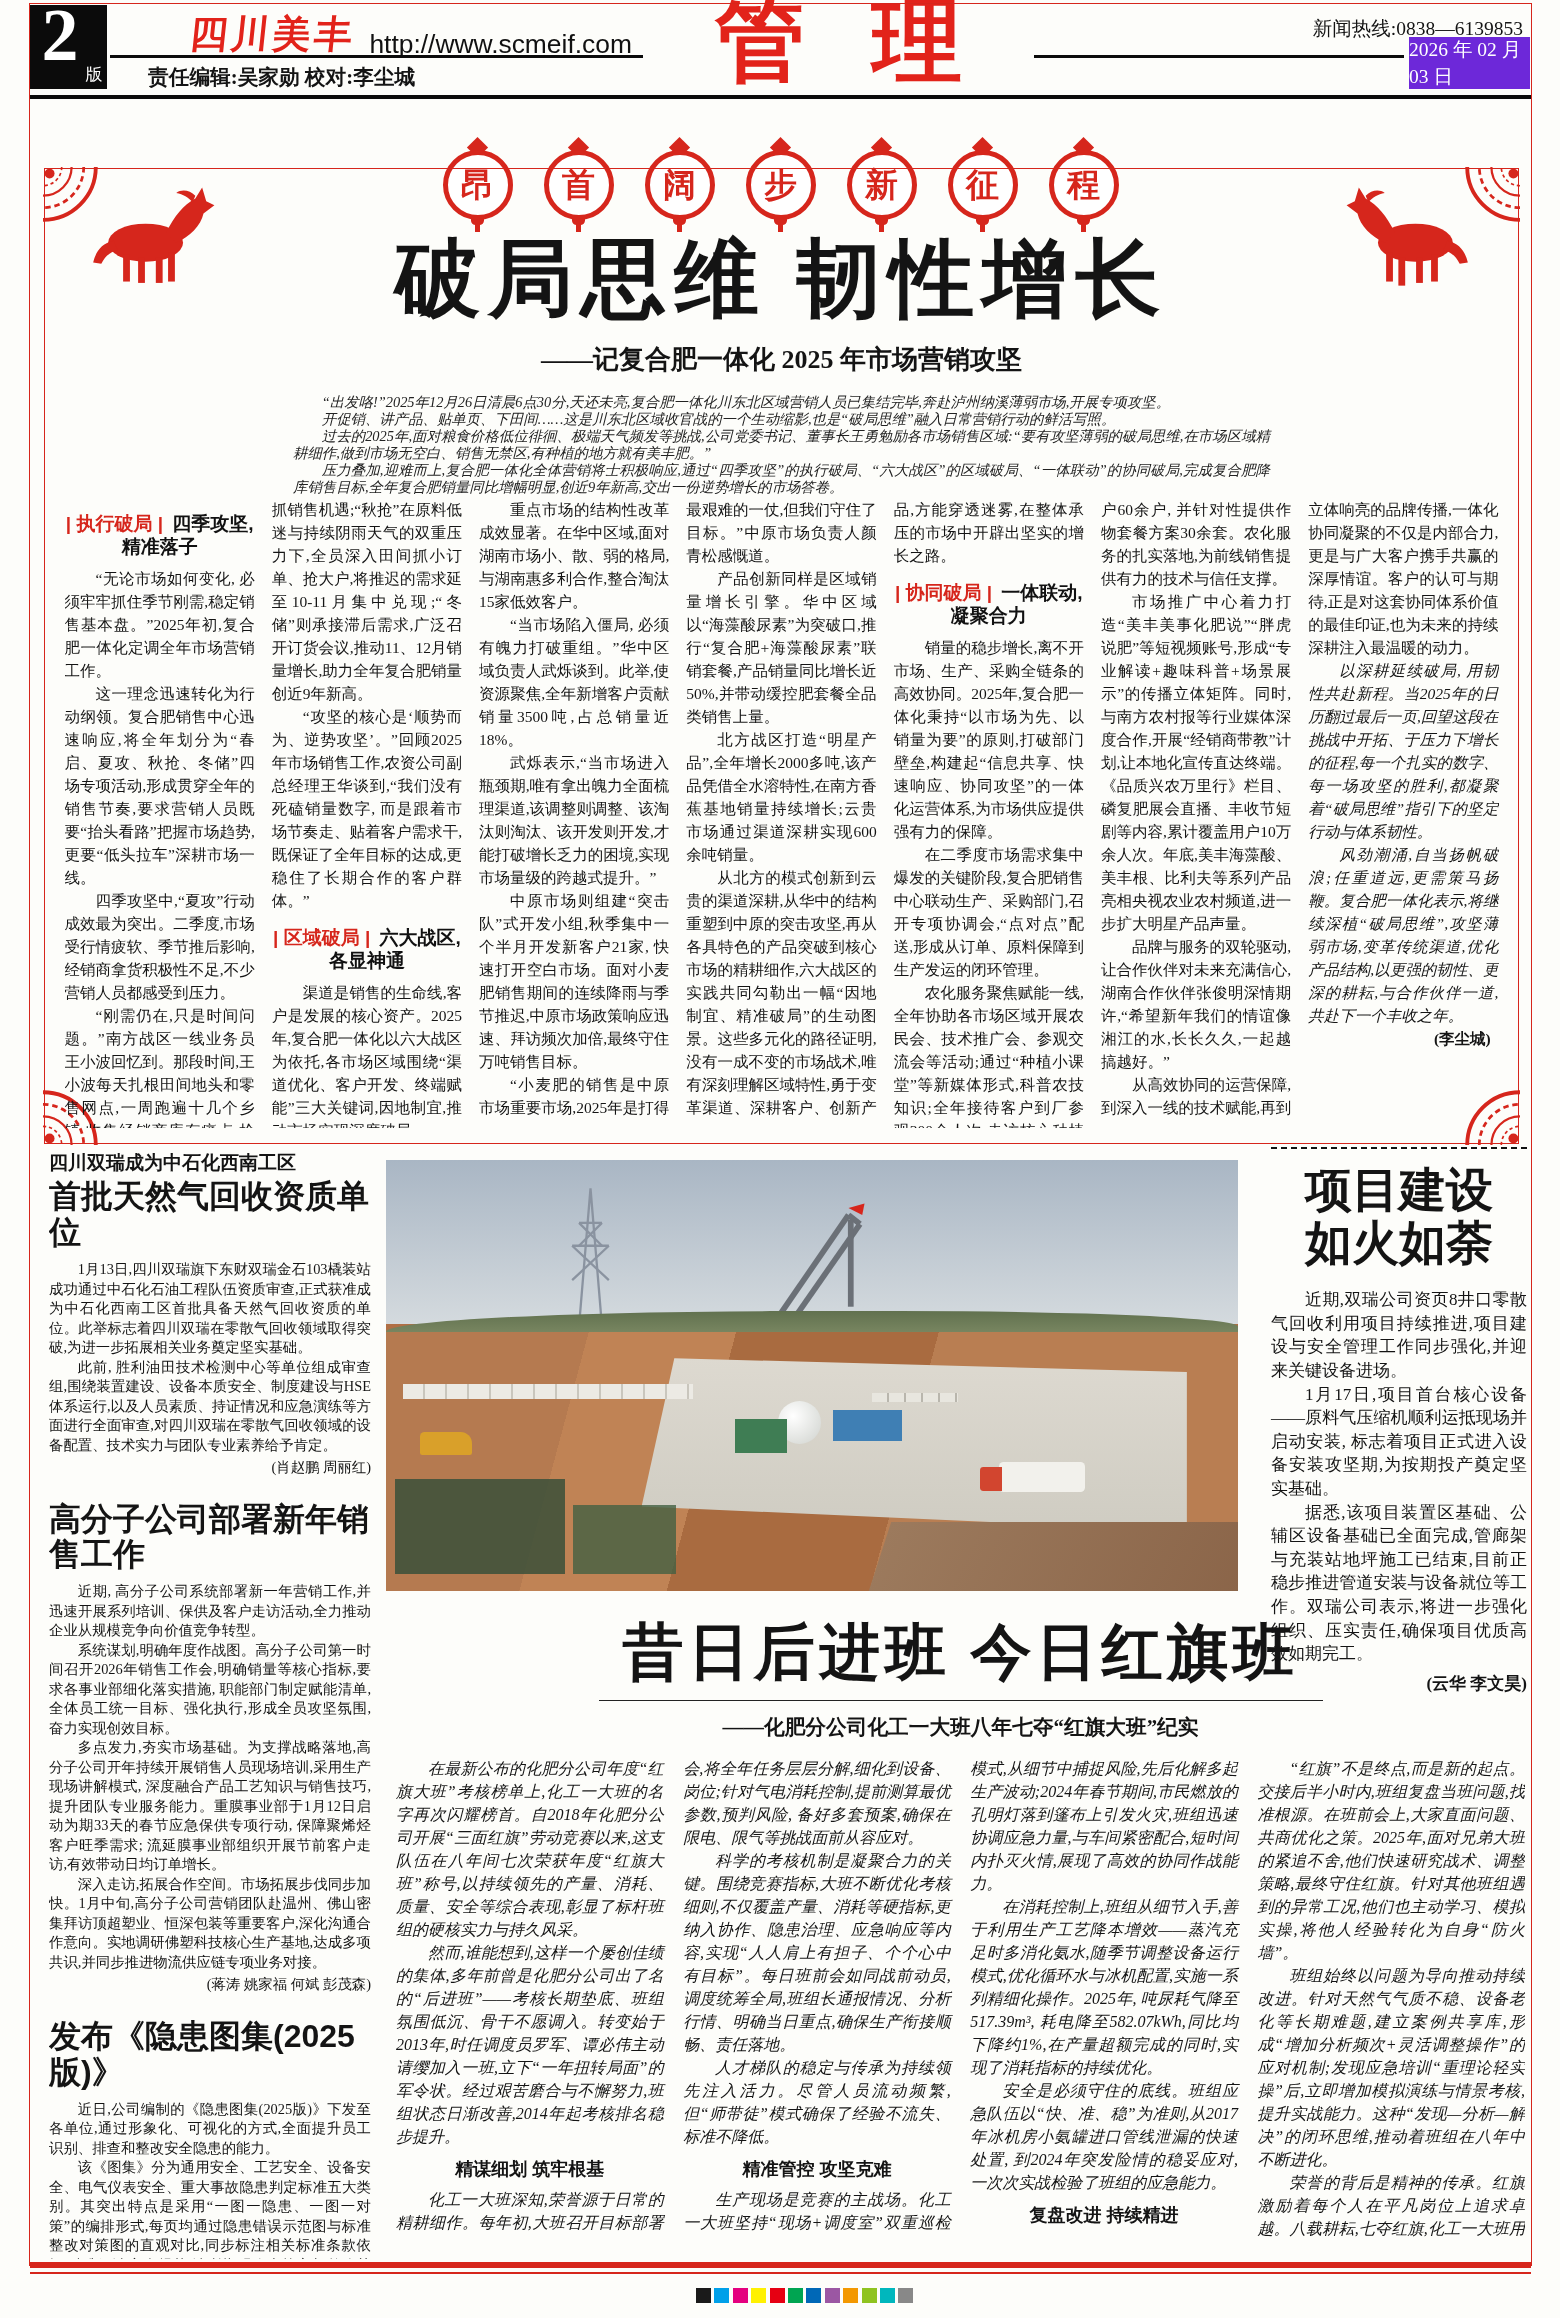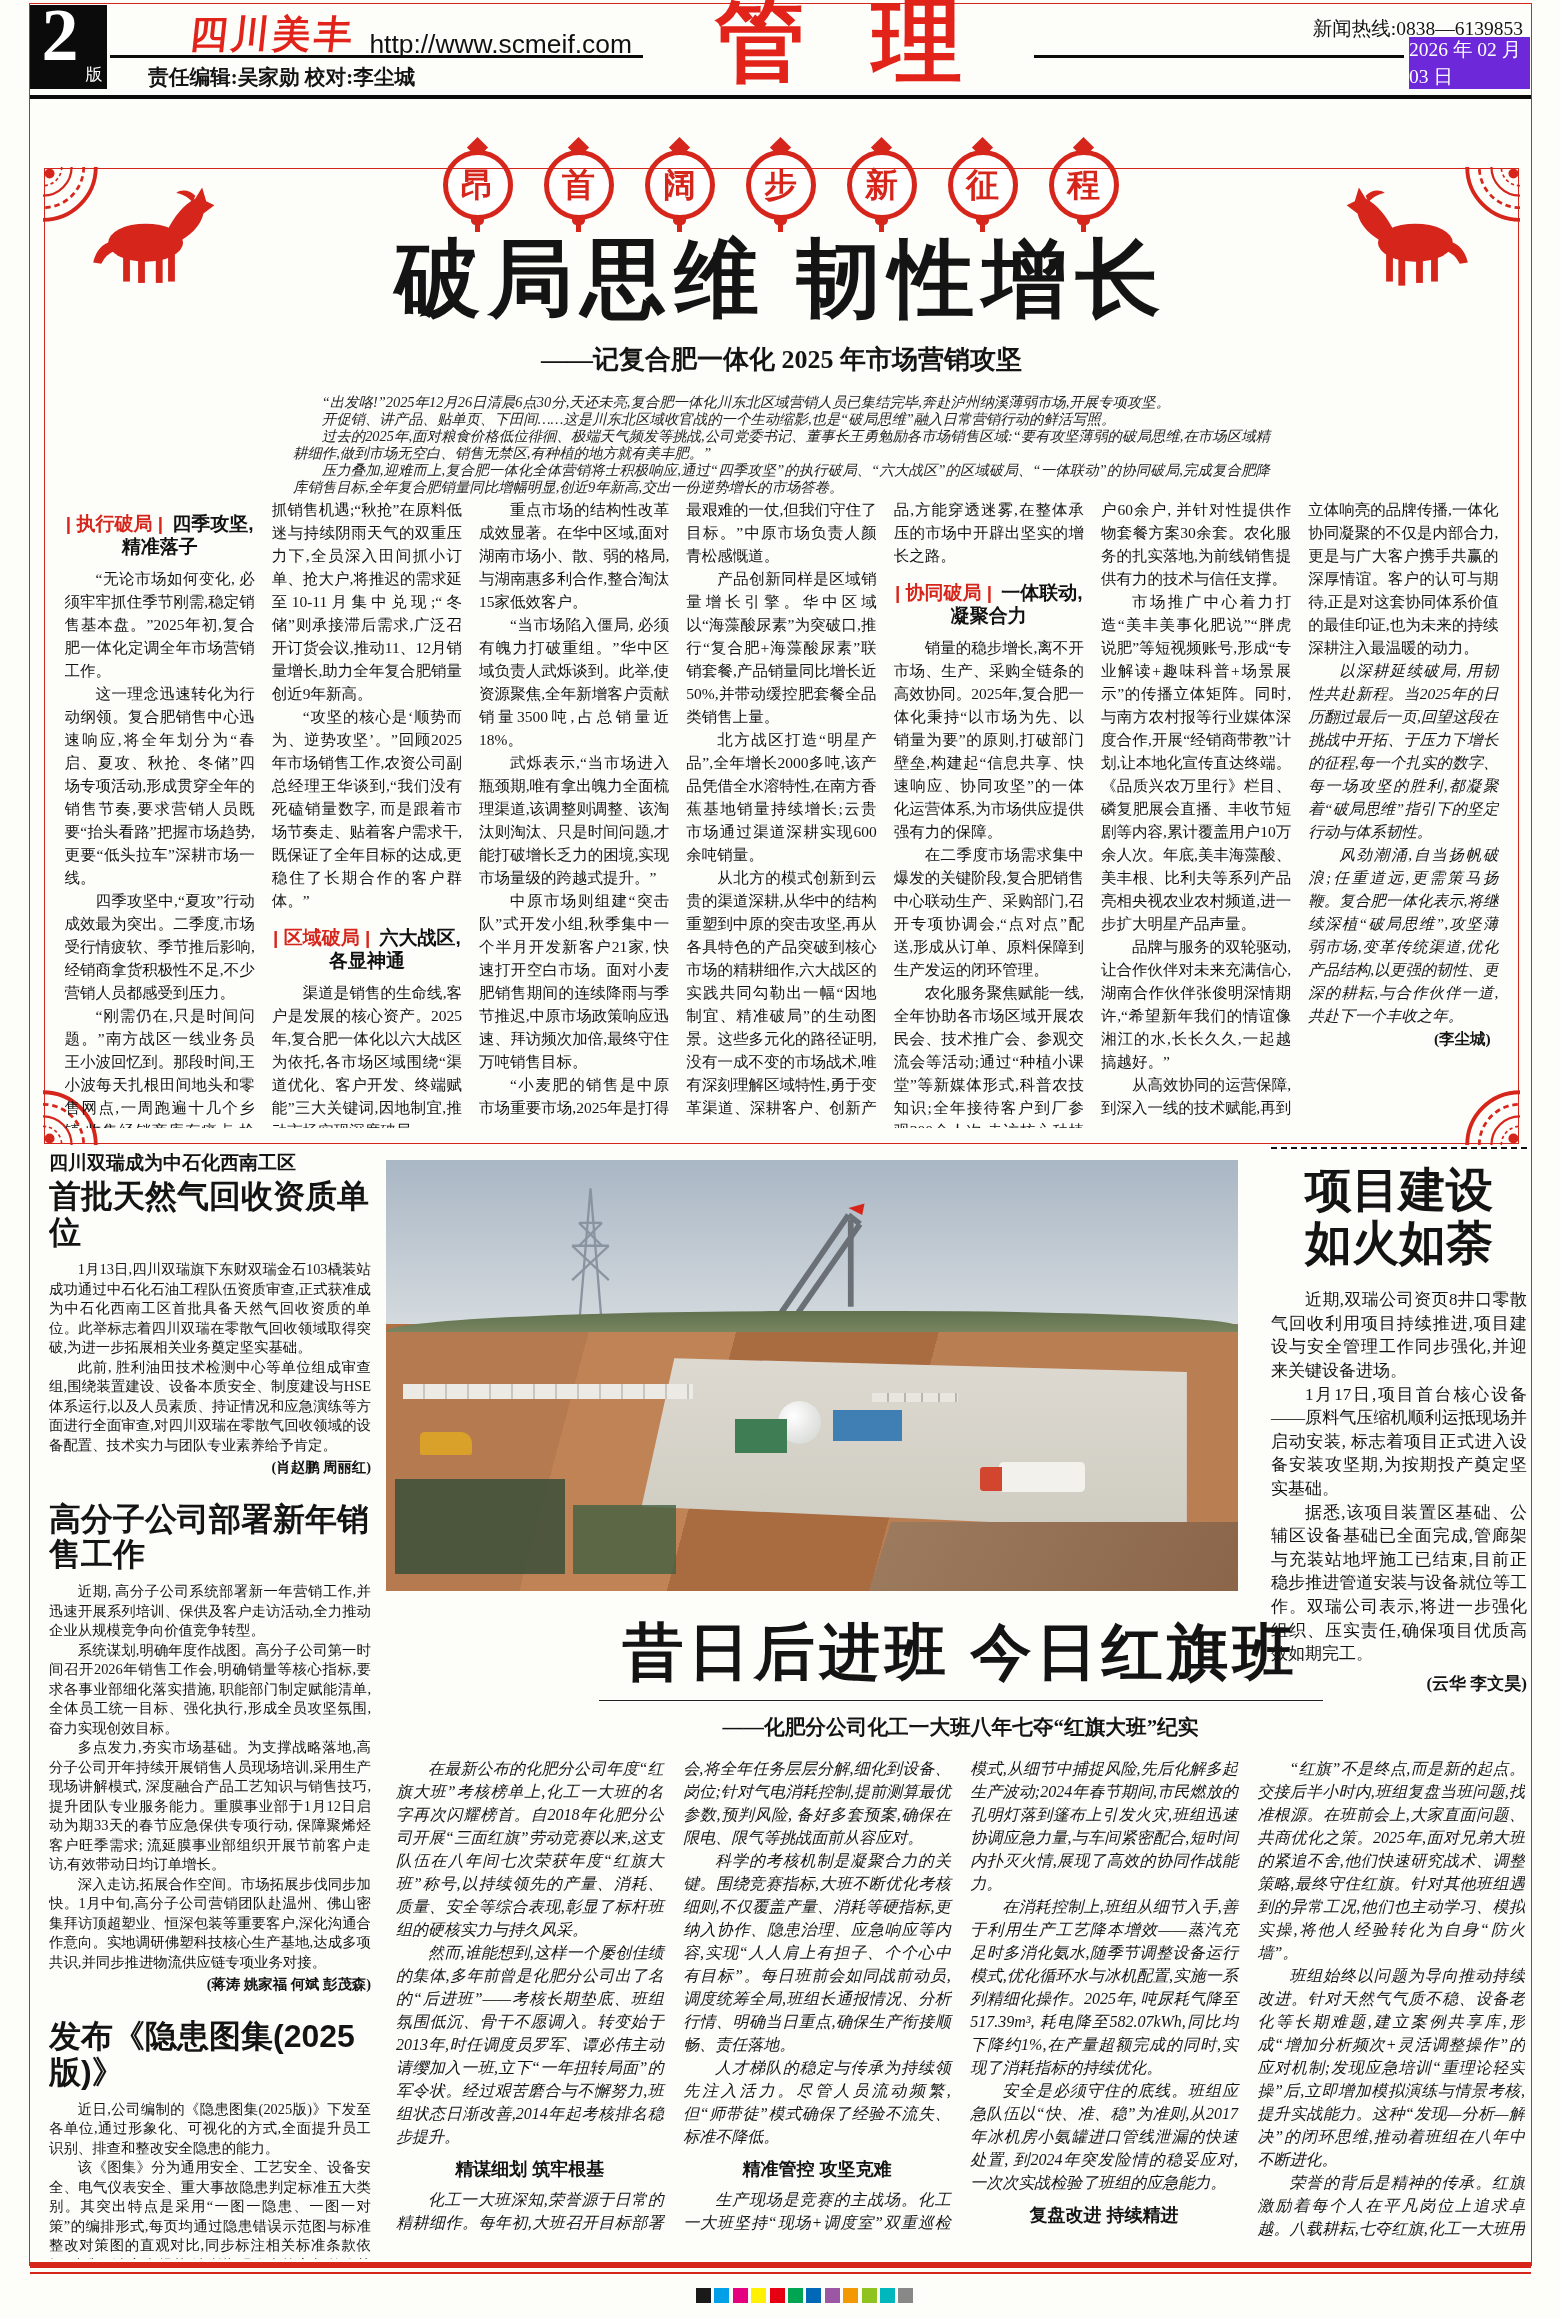--- a/index.html
+++ b/index.html
@@ -64,21 +64,21 @@
   .mb-item.byline .ptext{text-indent:0;}
 
   
   .left-zone{position:absolute;left:49px;top:1150px;width:322px;height:1109px;overflow:hidden;}
   .la{margin-bottom:25px;}
   .la-kicker{font-size:19px;font-weight:bold;font-family:"Liberation Sans",sans-serif;}
   .la-kicker:empty{display:none;}
   .la-title{margin:3.4px 0 9.2px;font-size:32px;line-height:1.12;font-weight:900;
             font-family:"Liberation Sans",sans-serif;}
   .la-body p{margin:0;font-size:14.4px;line-height:19.5px;text-align:justify;text-indent:2em;}
-  .la-byline{text-align:right;font-size:14.4px;font-weight:bold;margin-top:2.3px;}
+  .la-byline{text-align:right;font-size:14.4px;font-weight:normal;margin-top:2.3px;}
 
   
   .photo{position:absolute;left:386px;top:1160px;width:852px;height:431px;overflow:hidden;background:#b06f45;}
   .ph{position:absolute;}
   .ph-sky{left:0;top:0;width:100%;height:38%;background:linear-gradient(#a9b6c4,#d4dade);}
   .ph-hills{left:0;top:35%;width:100%;height:6%;background:linear-gradient(#61714f,#7d8a64);border-radius:50% 40% 0 0/80% 60% 0 0;}
   .ph-earth{left:0;top:40%;width:100%;height:60%;background:
       linear-gradient(105deg,#b57a50 0 22%,#c08355 22% 38%,#a96b40 38% 60%,#b97e52 60% 100%);}
   .ph-pad{left:30%;top:46%;width:64%;height:40%;background:linear-gradient(#ddd9d0,#cfccc2);
       clip-path:polygon(6% 0,100% 8%,100% 100%,0 86%);}
@@ -331,21 +331,21 @@
           <span class="ptext">重点市场的结构性改革成效显著。在华中区域,面对湖南市场小、散、弱的格局,与湖南惠多利合作,整合淘汰15家低效客户。</span>
         </div>
 
         <div class="mb-item para">
           <span class="sec-label"></span><span class="sec-head"></span>
           <span class="ptext">“当市场陷入僵局, 必须有魄力打破重组。”华中区域负责人武烁谈到。此举,使资源聚焦,全年新增客户贡献销量3500吨,占总销量近18%。</span>
         </div>
 
         <div class="mb-item para">
           <span class="sec-label"></span><span class="sec-head"></span>
-          <span class="ptext">武烁表示,“当市场进入瓶颈期,唯有拿出魄力全面梳理渠道,该调整则调整、该淘汰则淘汰、只是时间问题,才能打破增长乏力的困境,实现市场量级的跨越式提升。”</span>
+          <span class="ptext">武烁表示,“当市场进入瓶颈期,唯有拿出魄力全面梳理渠道,该调整则调整、该淘汰则淘汰、该开发则开发,才能打破增长乏力的困境,实现市场量级的跨越式提升。”</span>
         </div>
 
         <div class="mb-item para">
           <span class="sec-label"></span><span class="sec-head"></span>
           <span class="ptext">中原市场则组建“突击队”式开发小组,秋季集中一个半月开发新客户21家, 快速打开空白市场。面对小麦肥销售期间的连续降雨与季节推迟,中原市场政策响应迅速、拜访频次加倍,最终守住万吨销售目标。</span>
         </div>
 
         <div class="mb-item para">
           <span class="sec-label"></span><span class="sec-head"></span>
           <span class="ptext">“小麦肥的销售是中原市场重要市场,2025年是打得最艰难的一仗,但我们守住了目标。”中原市场负责人颜青松感慨道。</span>

